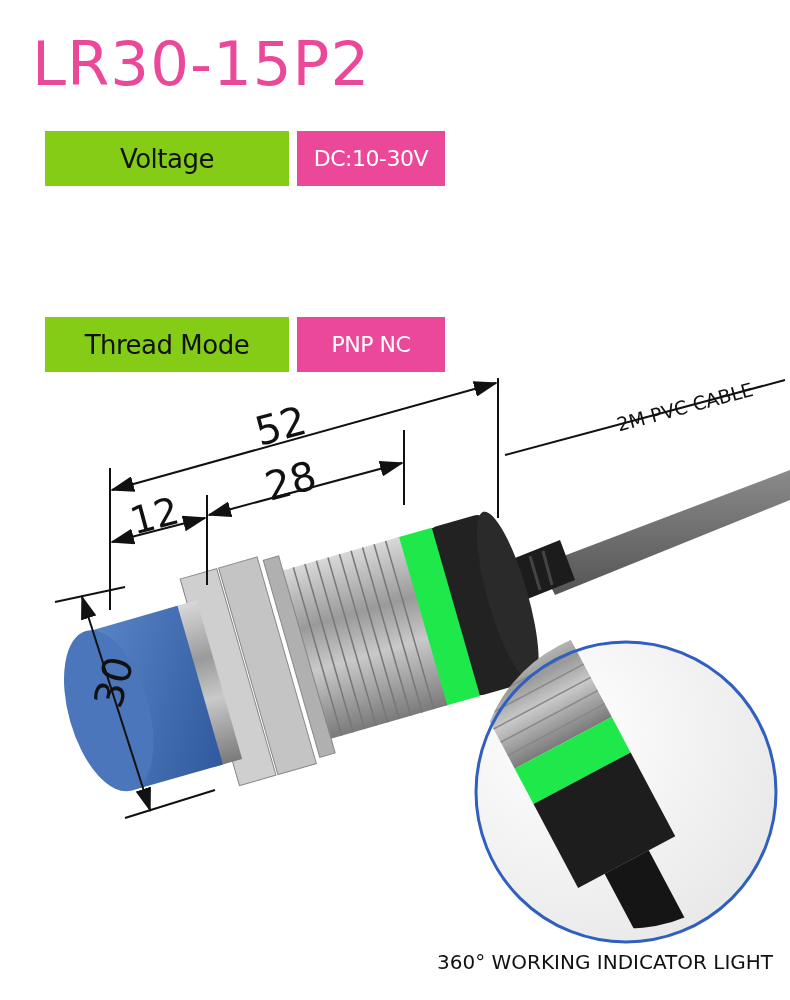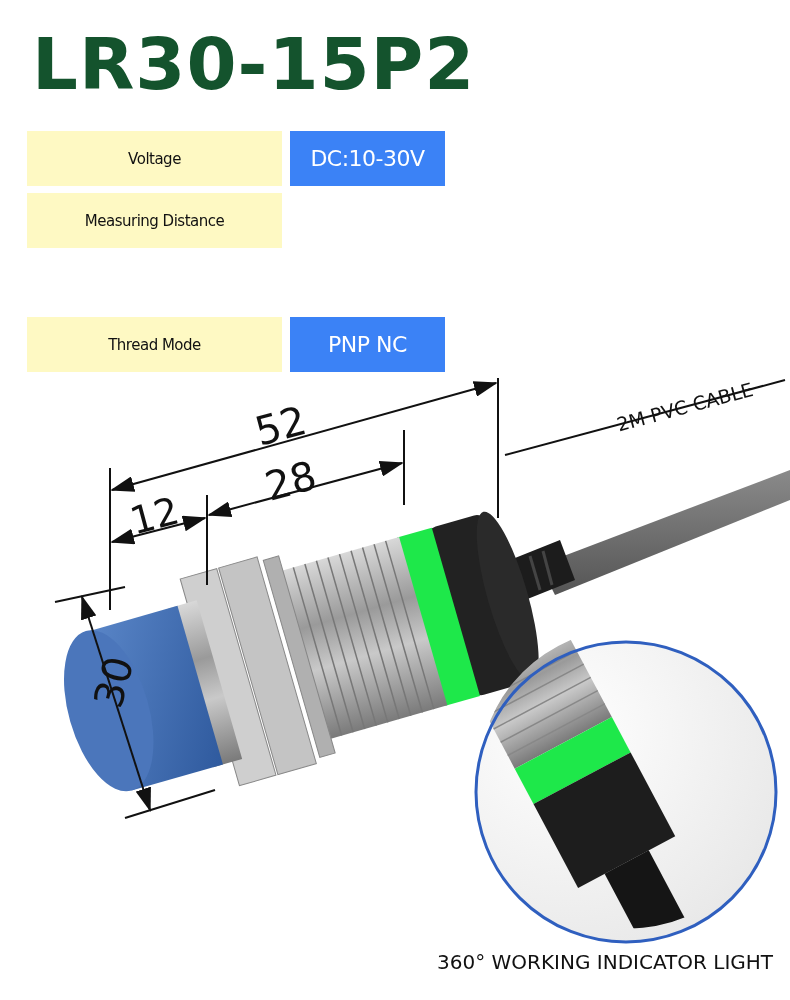--- a/index.html
+++ b/index.html
@@ -1,37 +1,36 @@
 <!DOCTYPE html>
 <html><head>
 <meta charset="utf-8">
 <style>
   html, body { margin:0; padding:0; background:#ffffff; }
   body { width:790px; height:1000px; position:relative; overflow:hidden; font-family:"Liberation Sans", sans-serif; }
-  .title { position:absolute; left:32px; top:14px; font-size:72px; line-height:100px; color:#14532d; font-family:"DejaVu Sans", sans-serif; font-weight:700; letter-spacing:1px; }
+  .title { position:absolute; left:32px; top:14px; font-size:61px; line-height:100px; color:#ec4899; font-family:"DejaVu Sans", sans-serif; font-weight:400; letter-spacing:1px; }
   .specs { position:absolute; left:27px; top:131px; width:418px; }
   .row { display:flex; height:55px; margin-bottom:7px; }
-  .lab { width:255px; background:#fef9c3; display:flex; align-items:center; justify-content:center; font-size:15px; color:#111; font-family:"DejaVu Sans", sans-serif; letter-spacing:-0.5px; }
-  .val { margin-left:8px; width:155px; background:#3b82f6; display:flex; align-items:center; justify-content:center; font-size:22px; color:#fff; font-family:"DejaVu Sans", sans-serif; letter-spacing:-0.5px; }
+  .lab { width:255px; background:#84cc16; display:flex; align-items:center; justify-content:center; font-size:26px; color:#111; font-family:"DejaVu Sans", sans-serif; letter-spacing:-0.5px;margin-left:18px; }
+  .val { margin-left:8px; width:155px; background:#ec4899; display:flex; align-items:center; justify-content:center; font-size:22px; color:#fff; font-family:"DejaVu Sans", sans-serif; letter-spacing:-0.5px; }
   .illus { position:absolute; left:0; top:0; }
   .cap { position:absolute; left:437px; top:950px; font-size:20px; color:#111; font-family:"DejaVu Sans", sans-serif; letter-spacing:0px; }
   .dimtxt { font-family:"DejaVu Sans", sans-serif; fill:#111; }
 </style>
 </head>
 <body>
 
 <div class="title">LR30-15P2</div>
 
 <div class="specs">
   <div class="row">
     <div class="lab">Voltage</div>
     <div class="val">DC:10-30V</div>
   </div>
   <div class="row">
-    <div class="lab">Measuring Distance</div>
   </div>
   <div class="row">
   </div>
   <div class="row">
     <div class="lab">Thread Mode</div>
     <div class="val">PNP NC</div>
   </div>
 </div>
 
 <svg class="illus" width="790" height="1000" viewBox="0 0 790 1000">

